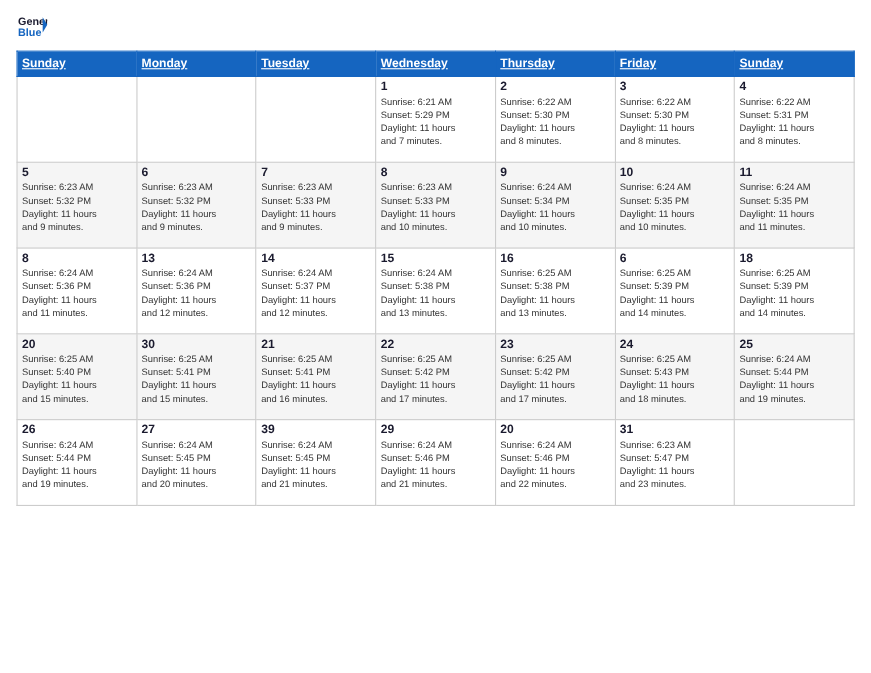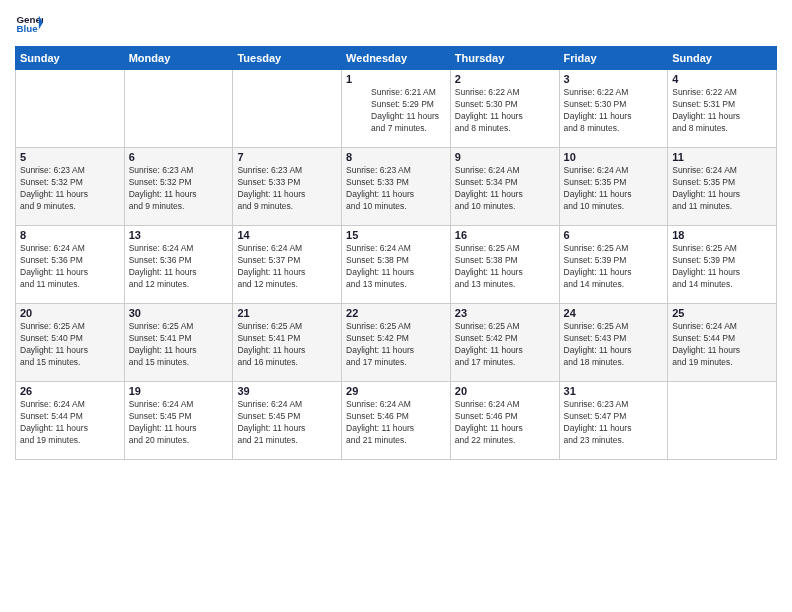--- a/index.html
+++ b/index.html
@@ -50,20 +50,21 @@
       font-size: 9.5px;
     }
     .calendar-table th {
       background: #1565c0;
       color: #fff;
       padding: 5px 4px;
       text-align: left;
       font-size: 11px;
       font-weight: bold;
       border: 1px solid #1565c0;
+      text-decoration: underline;
     }
     .calendar-table td {
       border: 1px solid #ccc;
       vertical-align: top;
       padding: 3px 4px;
       width: calc(100% / 7);
       height: 78px;
       background: #fff;
     }
     .calendar-table tr:nth-child(even) td {
@@ -114,21 +115,21 @@
           <th>Sunday</th>
         </tr>
     </thead>
     <tbody id="calendar-body">
     <tr>
           <td class="empty-cell"></td>
           <td class="empty-cell"></td>
           <td class="empty-cell"></td>
           <td>
             <div class="day-number">1</div>
-            <div class="day-info" style="white-space: pre-line; margin-left: 25px;">Sunrise: 6:21 AM
+            <div class="day-info" style="white-space: pre-line;">Sunrise: 6:21 AM
 Sunset: 5:29 PM
 Daylight: 11 hours
 and 7 minutes.</div>
           </td>
           <td>
             <div class="day-number">2</div>
             <div class="day-info" style="white-space: pre-line;">Sunrise: 6:22 AM
 Sunset: 5:30 PM
 Daylight: 11 hours
 and 8 minutes.</div>
@@ -303,21 +304,21 @@
         </tr>
         <tr>
           <td>
             <div class="day-number">26</div>
             <div class="day-info" style="white-space: pre-line;">Sunrise: 6:24 AM
 Sunset: 5:44 PM
 Daylight: 11 hours
 and 19 minutes.</div>
           </td>
           <td>
-            <div class="day-number">19</div>
+            <div class="day-number">27</div>
             <div class="day-info" style="white-space: pre-line;">Sunrise: 6:24 AM
 Sunset: 5:45 PM
 Daylight: 11 hours
 and 20 minutes.</div>
           </td>
           <td>
             <div class="day-number">39</div>
             <div class="day-info" style="white-space: pre-line;">Sunrise: 6:24 AM
 Sunset: 5:45 PM
 Daylight: 11 hours

